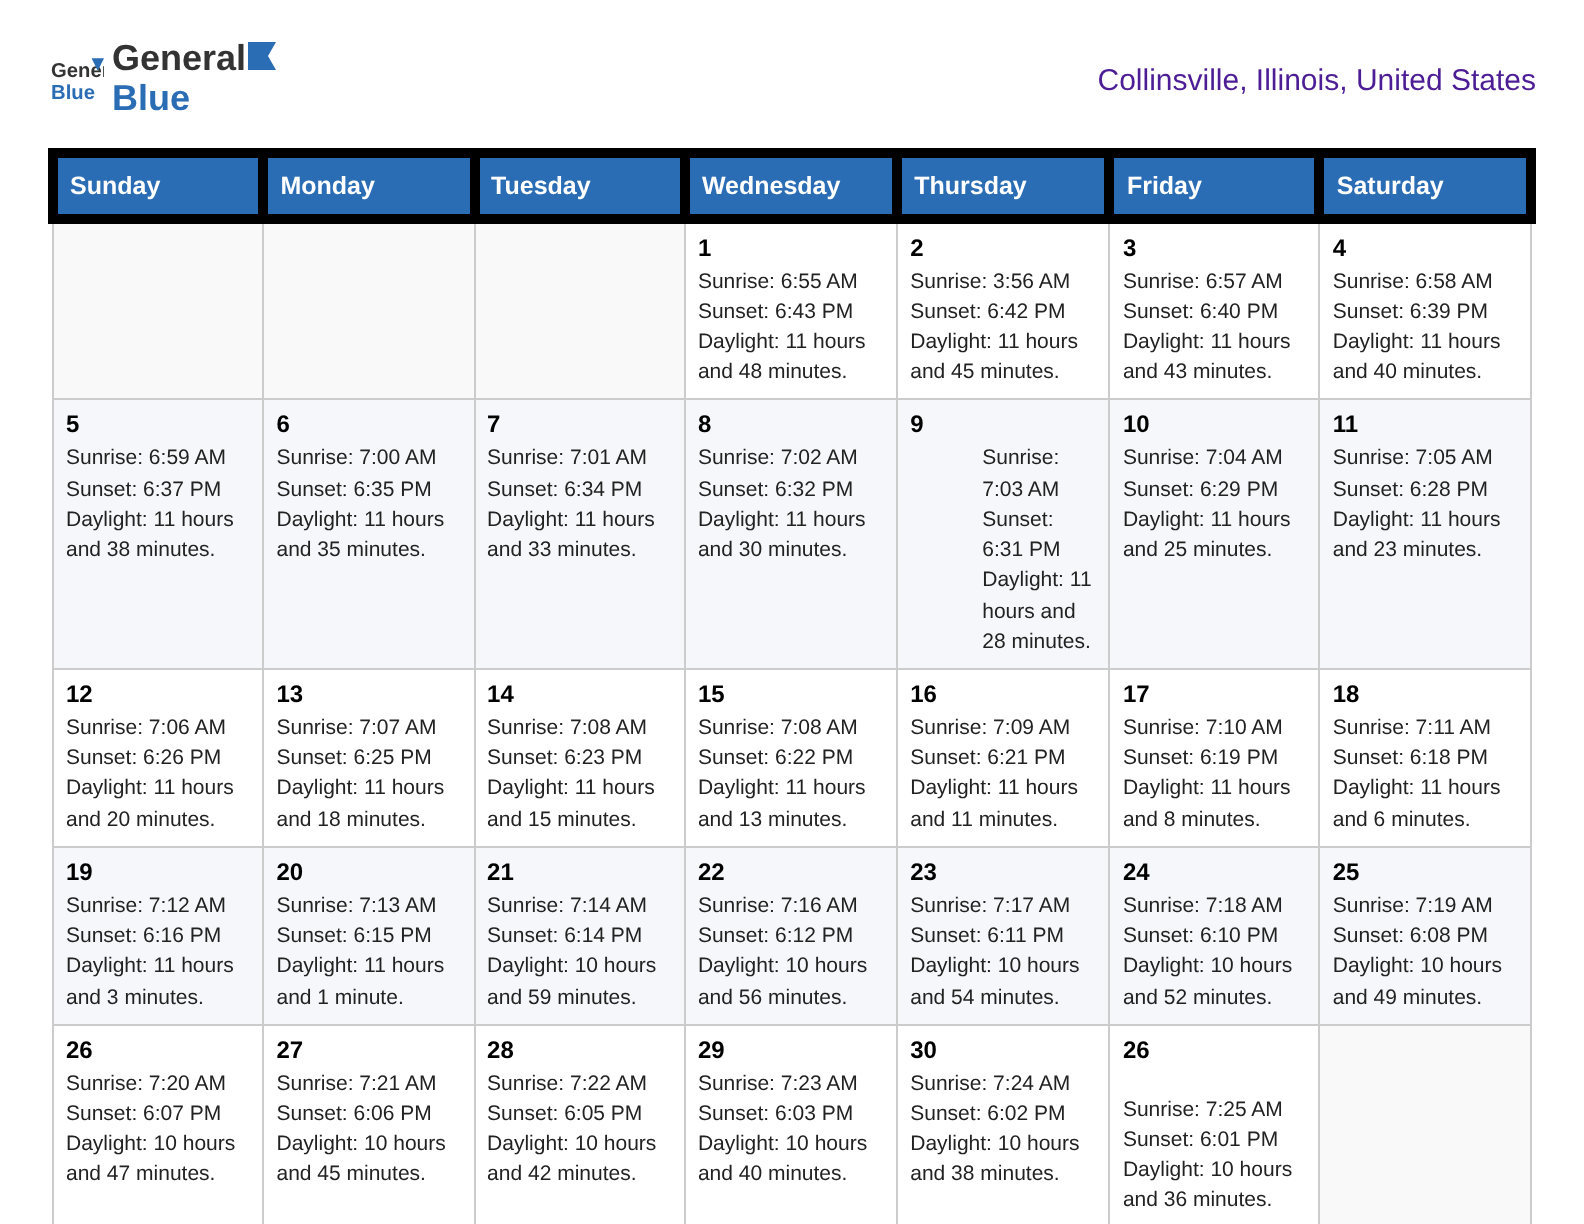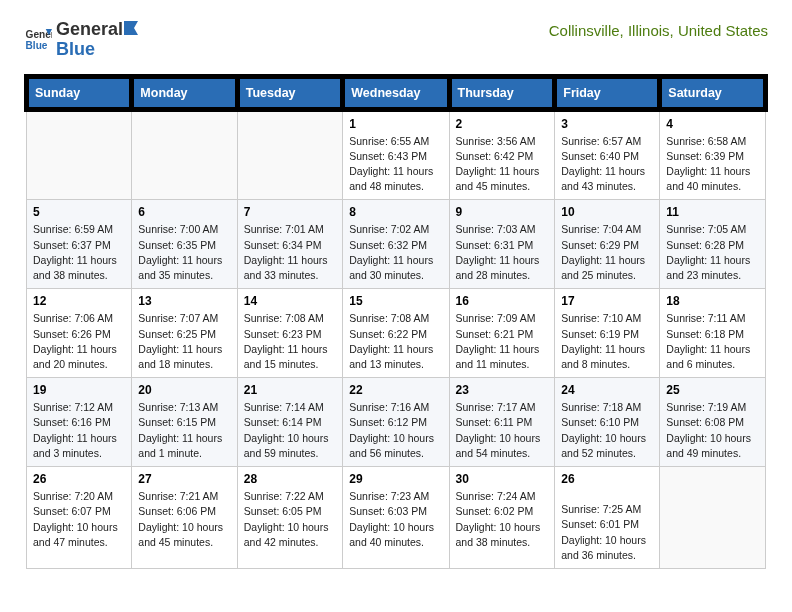--- a/index.html
+++ b/index.html
@@ -41,22 +41,22 @@
       text-align: right;
     }
     .month-title {
       font-size: 36px;
       font-weight: bold;
       color: #222;
       line-height: 1.1;
     }
     .location-title {
       font-size: 15px;
-      color: #4d7c0f;
-      margin-top: 2px;
+      color: #4c1d95;
+      margin-top: 12px;
     }
     table {
       width: 100%;
       border-collapse: collapse;
       font-size: 11px;
     }
     thead tr th {
       background-color: #2a6db5;
       color: #fff;
       font-size: 12.5px;
@@ -177,21 +177,21 @@
 Daylight: 11 hours and 33 minutes.</div>
         </td>
         <td>
           <div class="day-num">8</div>
           <div class="day-info" style="white-space: pre-line;">Sunrise: 7:02 AM
 Sunset: 6:32 PM
 Daylight: 11 hours and 30 minutes.</div>
         </td>
         <td>
           <div class="day-num">9</div>
-          <div class="day-info" style="white-space: pre-line;">Sunrise: 7:03 AM
+          <div class="day-info" style="white-space: pre-line; margin-left: 36px;">Sunrise: 7:03 AM
 Sunset: 6:31 PM
 Daylight: 11 hours and 28 minutes.</div>
         </td>
         <td>
           <div class="day-num">10</div>
           <div class="day-info" style="white-space: pre-line;">Sunrise: 7:04 AM
 Sunset: 6:29 PM
 Daylight: 11 hours and 25 minutes.</div>
         </td>
         <td>

